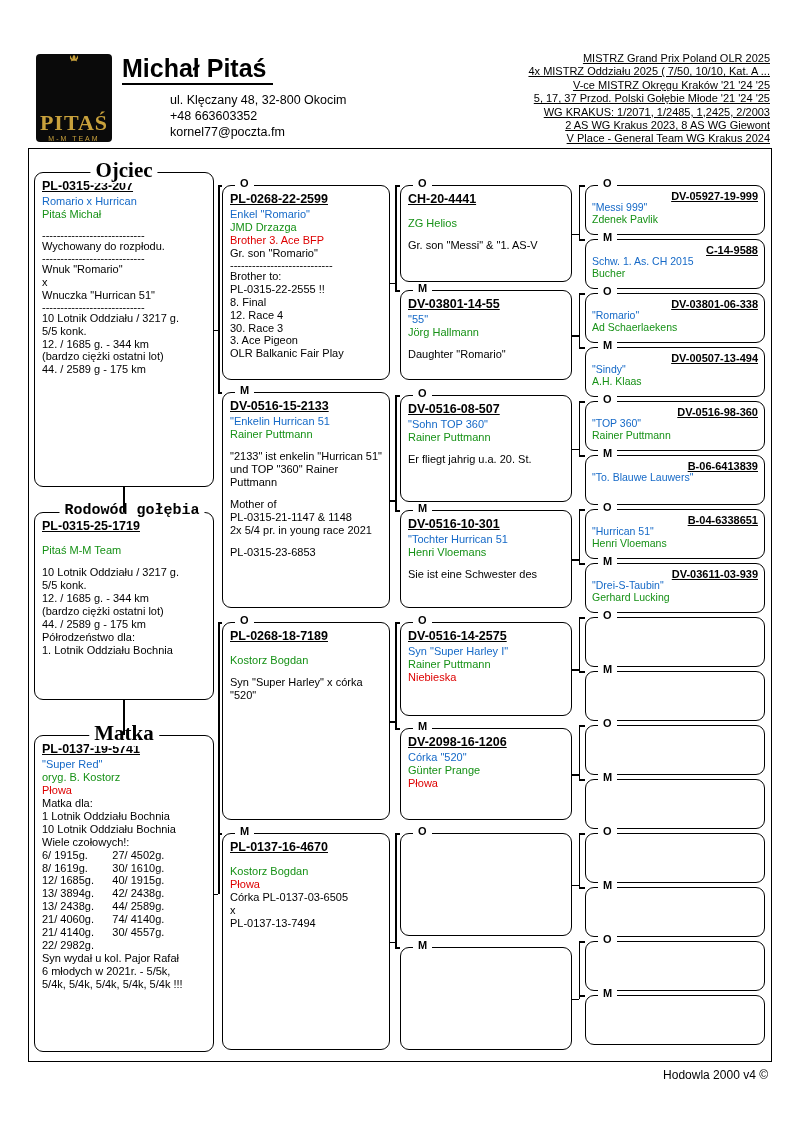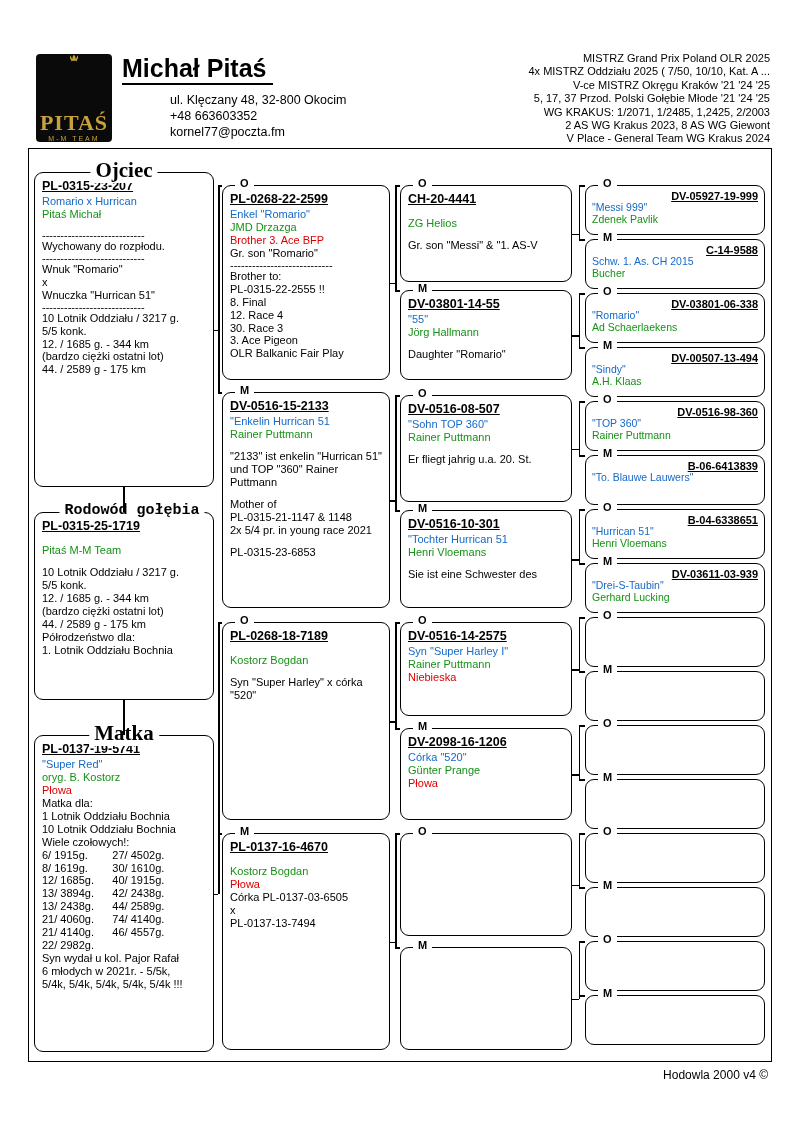--- a/index.html
+++ b/index.html
@@ -8,21 +8,21 @@
 
   
   .logo{position:absolute;left:36px;top:54px;width:76px;height:88px;background:#0a0a0a;
         border-radius:4px;display:flex;flex-direction:column;align-items:center;justify-content:center;gap:1px;}
   .logo-title{color:var(--gold,#c8a13c);font-family:"Liberation Serif",serif;font-weight:bold;
         font-size:22px;letter-spacing:1px;line-height:1;margin-top:48px;}
   .logo-sub{color:var(--gold,#c8a13c);font-size:7px;letter-spacing:2px;line-height:1;}
   .owner-name{position:absolute;left:122px;top:55px;font-size:25px;font-weight:bold;
         border-bottom:2.5px solid #000;padding:0 6px 2px 0;line-height:1.05;}
   .contact{position:absolute;left:122px;top:92px;font-size:12.5px;line-height:16px;margin-left:48px;}
-  .achv{position:absolute;right:30px;top:52px;text-align:right;font-size:11px;line-height:13.4px;}
+  .achv{position:absolute;right:30px;top:52px;text-align:right;font-size:11px;line-height:13.4px;text-decoration:underline;}
 
   
   .frame{position:absolute;left:28px;top:148px;width:744px;height:914px;
          border:1.5px solid #000;box-sizing:border-box;}
   .footer{position:absolute;right:32px;top:1068px;font-size:12px;}
 
   
   #tree{position:absolute;left:0;top:0;width:800px;height:1131px;}
   .pbox{position:absolute;border:1.5px solid #000;border-radius:9px;background:#fff;box-sizing:border-box;}
   .legend{position:absolute;background:#fff;padding:0 5px;font-weight:bold;white-space:nowrap;}
@@ -127,21 +127,21 @@
           <div class="ln ln-black">Matka dla:</div>
           <div class="ln ln-black">1 Lotnik Oddziału Bochnia</div>
           <div class="ln ln-black">10 Lotnik Oddziału Bochnia</div>
           <div class="ln ln-black">Wiele czołowych!:</div>
           <div class="ln ln-black">6/ 1915g.        27/ 4502g.</div>
           <div class="ln ln-black">8/ 1619g.        30/ 1610g.</div>
           <div class="ln ln-black">12/ 1685g.      40/ 1915g.</div>
           <div class="ln ln-black">13/ 3894g.      42/ 2438g.</div>
           <div class="ln ln-black">13/ 2438g.      44/ 2589g.</div>
           <div class="ln ln-black">21/ 4060g.      74/ 4140g.</div>
-          <div class="ln ln-black">21/ 4140g.      46/ 4557g.</div>
+          <div class="ln ln-black">21/ 4140g.      30/ 4557g.</div>
           <div class="ln ln-black">22/ 2982g.</div>
           <div class="ln ln-black">Syn wydał u kol. Pajor Rafał</div>
           <div class="ln ln-black">6 młodych w 2021r. - 5/5k,</div>
           <div class="ln ln-black">5/4k, 5/4k, 5/4k, 5/4k, 5/4k !!!</div>
         </div>
       </div>
       <div class="pbox" style="left: 222px; top: 185px; width: 168px; height: 195px;">
         <span class="legend legend-sm">O</span>
         <div class="pbody">
           <div class="ln ln-ring">PL-0268-22-2599</div>

